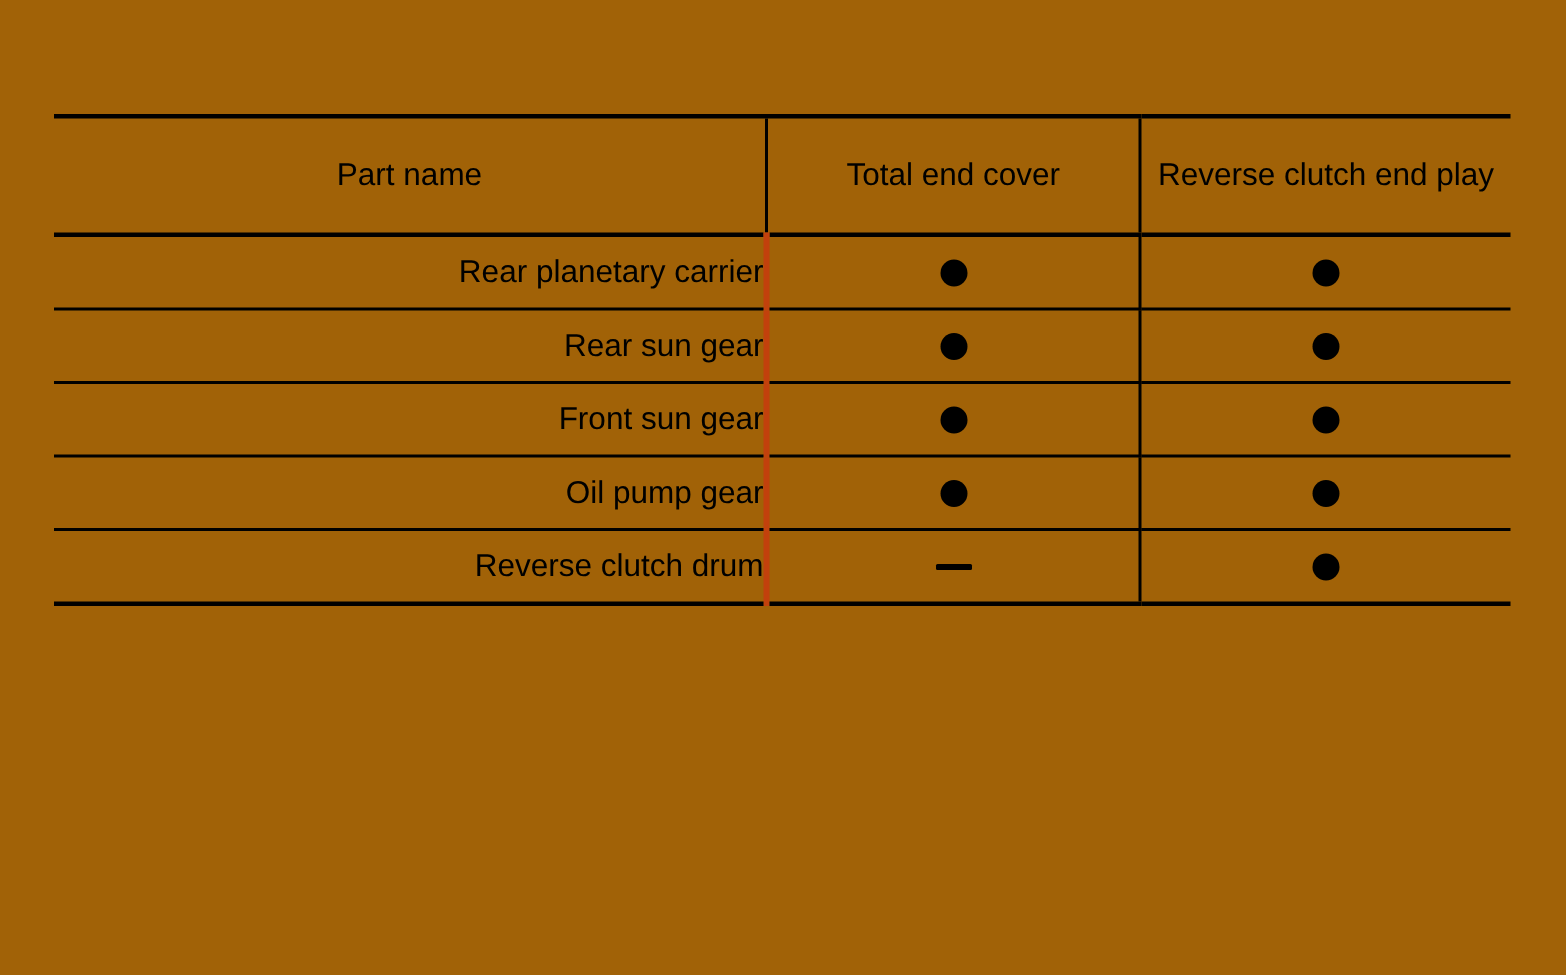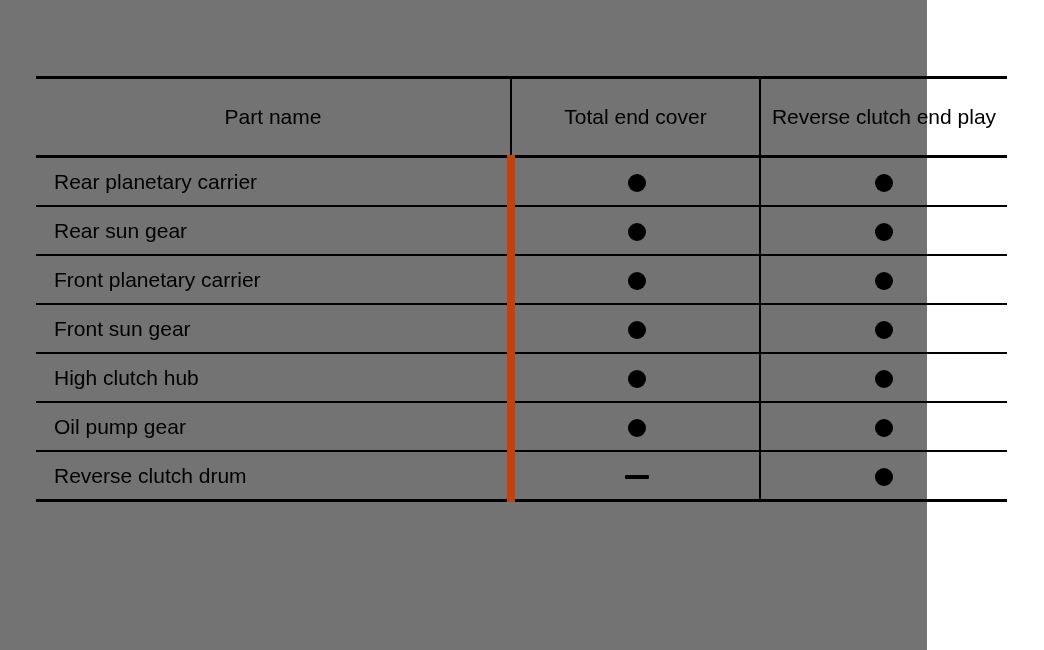--- a/index.html
+++ b/index.html
@@ -14,23 +14,23 @@
     font-family: "Liberation Sans", sans-serif;
     color: #000000;
     overflow: hidden;
     position: relative;
   }
 
   .page {
     position: absolute;
     left: 0;
     top: 0;
-    width: 927px;
+    width: 1044px;
     height: 650px;
-    background: #737373;
+    background: #a16207;
   }
 
   
   .endplay-table {
     position: absolute;
     left: 36px;
     top: 76px;
     width: 971px;
     border-collapse: collapse;
     table-layout: fixed;
@@ -66,23 +66,23 @@
     vertical-align: middle;
     font-size: 21px;
     padding: 0;
   }
 
   .endplay-table tbody tr:last-child td {
     border-bottom: 3px solid #000;
   }
 
   .endplay-table tbody td.cell-part {
-    text-align: left;
+    text-align: right;
     padding-left: 18px;
-    border-right: 8px solid #c2410c;
+    border-right: 4px solid #c2410c;
     white-space: nowrap;
   }
   .endplay-table tbody td.cell-total {
     text-align: center;
     border-right: 2px solid #000;
   }
   .endplay-table tbody td.cell-rev {
     text-align: center;
   }
 
@@ -139,31 +139,21 @@
           <td class="cell-part">Rear planetary carrier</td>
           <td class="cell-total"><span class="mark mark-dot"></span></td>
           <td class="cell-rev"><span class="mark mark-dot"></span></td>
         </tr>
         <tr>
           <td class="cell-part">Rear sun gear</td>
           <td class="cell-total"><span class="mark mark-dot"></span></td>
           <td class="cell-rev"><span class="mark mark-dot"></span></td>
         </tr>
         <tr>
-          <td class="cell-part">Front planetary carrier</td>
-          <td class="cell-total"><span class="mark mark-dot"></span></td>
-          <td class="cell-rev"><span class="mark mark-dot"></span></td>
-        </tr>
-        <tr>
           <td class="cell-part">Front sun gear</td>
-          <td class="cell-total"><span class="mark mark-dot"></span></td>
-          <td class="cell-rev"><span class="mark mark-dot"></span></td>
-        </tr>
-        <tr>
-          <td class="cell-part">High clutch hub</td>
           <td class="cell-total"><span class="mark mark-dot"></span></td>
           <td class="cell-rev"><span class="mark mark-dot"></span></td>
         </tr>
         <tr>
           <td class="cell-part">Oil pump gear</td>
           <td class="cell-total"><span class="mark mark-dot"></span></td>
           <td class="cell-rev"><span class="mark mark-dot"></span></td>
         </tr>
         <tr>
           <td class="cell-part">Reverse clutch drum</td>

